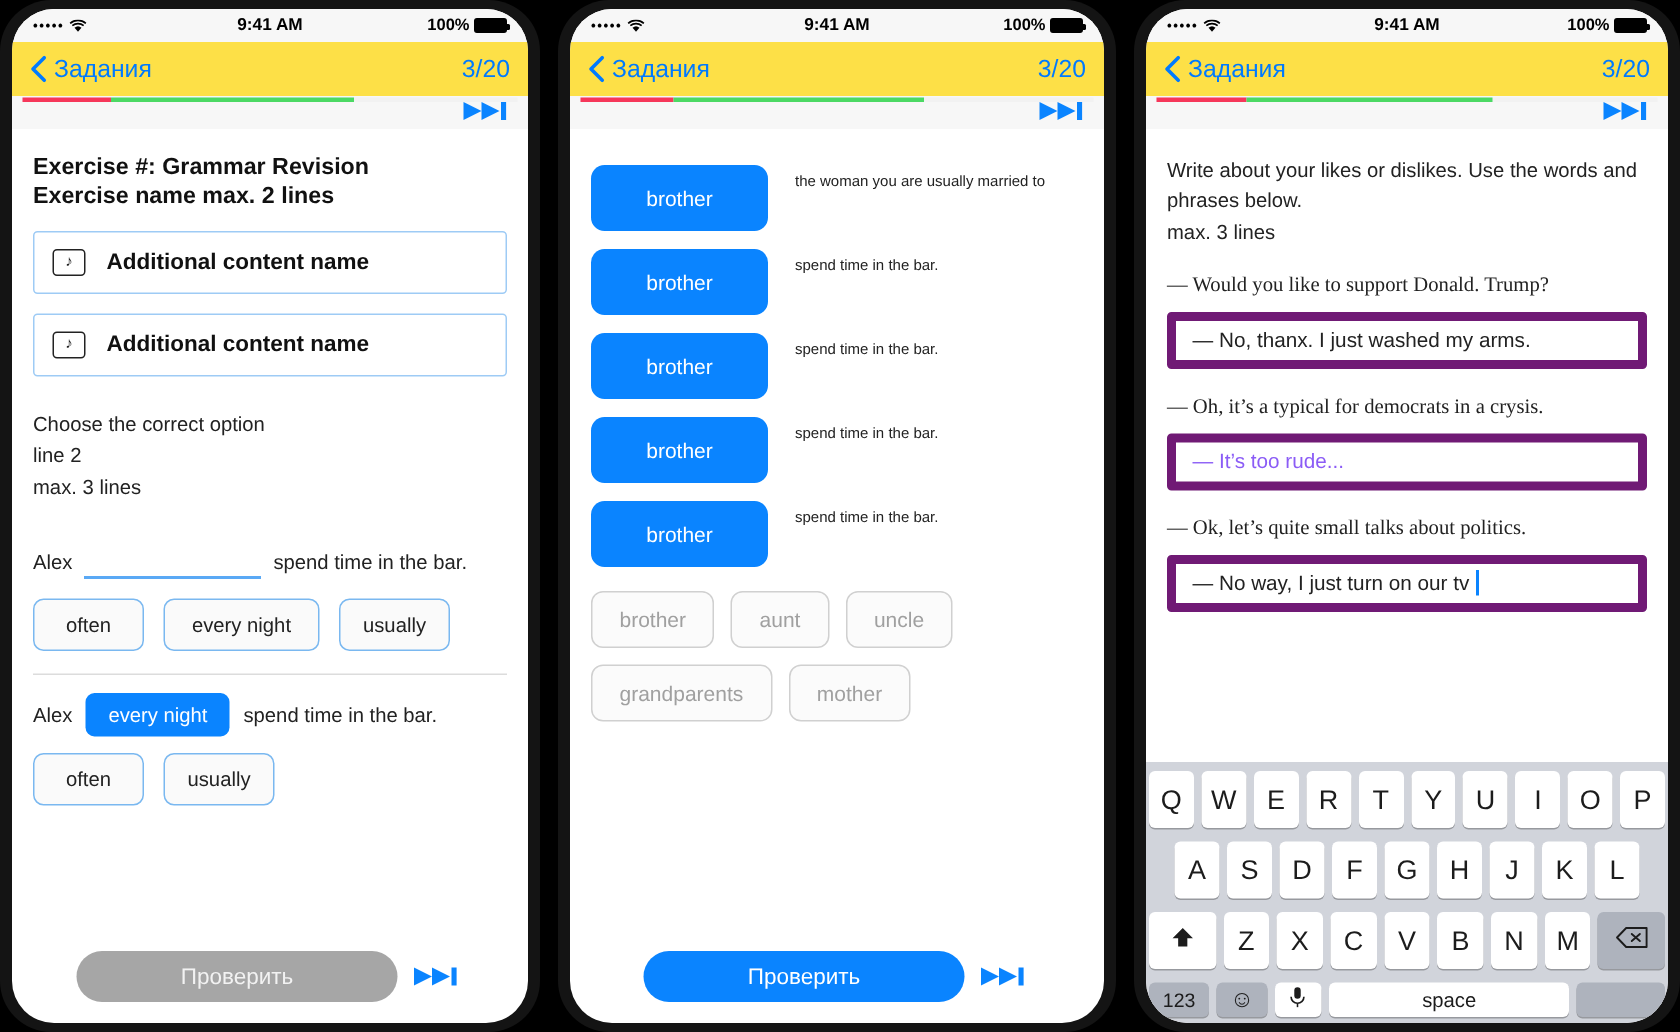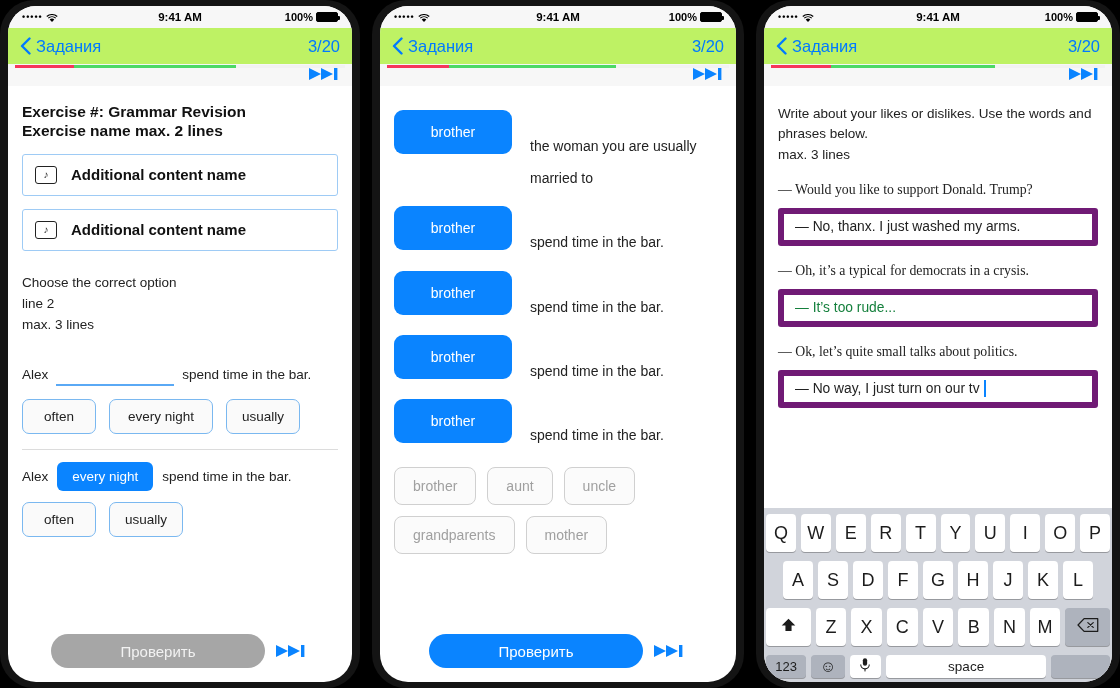--- a/index.html
+++ b/index.html
@@ -58,21 +58,21 @@
     width: 22px; height: 10px; border: 1px solid #000; border-radius: 2px;
     position: relative; background: #000;
   }
   .batt::after {
     content: ""; position: absolute; right: -3px; top: 3px;
     width: 2px; height: 4px; background: #000; border-radius: 0 1px 1px 0;
   }
   
   .navbar {
     height: 36px;
-    background: #bef264;
+    background: #fde047;
     display: flex;
     align-items: center;
     padding: 0 12px;
     position: relative;
     flex: none;
   }
   .back-group { display: flex; align-items: center; gap: 5px; cursor: pointer; }
   .chev { width: 11px; height: 18px; }
   .back-label { color: #007aff; font-size: 16.5px; }
   .counter { margin-left: auto; color: #007aff; font-size: 16.5px; }
@@ -161,22 +161,22 @@
   
   .match-list { margin-top: 24px; }
   .match-row { display: flex; align-items: flex-start; margin-bottom: 12px; }
   .match-chip {
     background: #0a84ff; color: #fff; border-radius: 9px;
     width: 118px; height: 44px;
     display: flex; align-items: center; justify-content: center;
     font-size: 14px; flex: none; cursor: pointer;
   }
   .match-text {
-    font-size: 14px; color: #222; margin-left: 18px;
-    line-height: 2.3; max-width: 190px; margin-top: 20px;
+    font-size: 10px; color: #222; margin-left: 18px;
+    line-height: 2.3; max-width: 190px;
   }
   .pool { display: flex; flex-wrap: wrap; gap: 11px; margin-top: 16px; }
   .pool-chip {
     border: 1px solid #d0d0d0; border-radius: 8px;
     background: #fbfbfb; color: #a0a0a0;
     font-size: 14px; padding: 10px 18px; cursor: pointer;
   }
   
   .prompt-text {
     margin-top: 18px; font-size: 13.5px; color: #222;
@@ -185,21 +185,21 @@
   .dialog-line { margin-top: 17px; font-size: 13.8px; color: #222; font-family: Liberation Serif, serif; }
   .answer-box {
     margin-top: 10px;
     min-height: 38px;
     border: 6px solid #701a75; border-radius: 3px;
     display: flex; align-items: center;
     padding: 0 11px;
     font-size: 13.8px; color: #222;
     background: #fff;
   }
-  .answer-box.placeholder { color: #15803d; }
+  .answer-box.placeholder { color: #8b5cf6; }
   .caret {
     display: inline-block; width: 2px; height: 17px;
     background: #0a84ff; margin-left: 4px;
   }
   
   .keyboard {
     background: #d1d4db; padding: 6px 2px 4px 2px; flex: none;
     display: flex; flex-direction: column; gap: 9px;
   }
   .kb-row { display: flex; justify-content: center; gap: 5px; }

